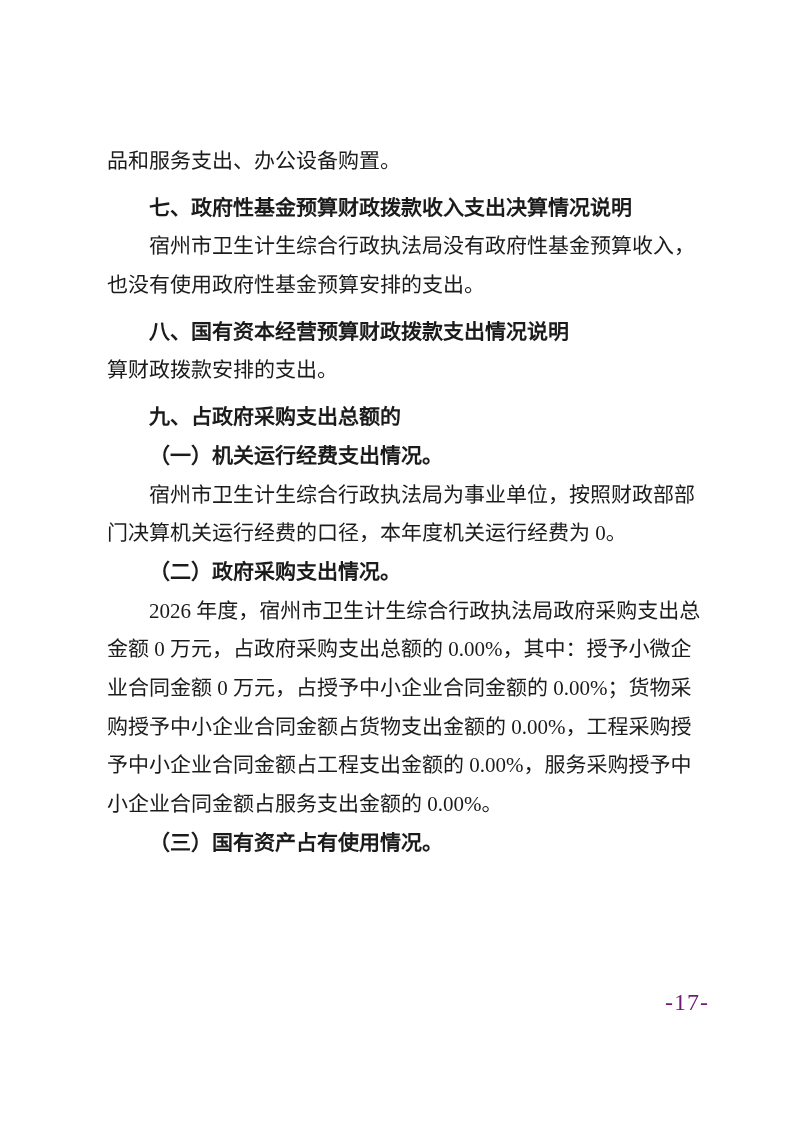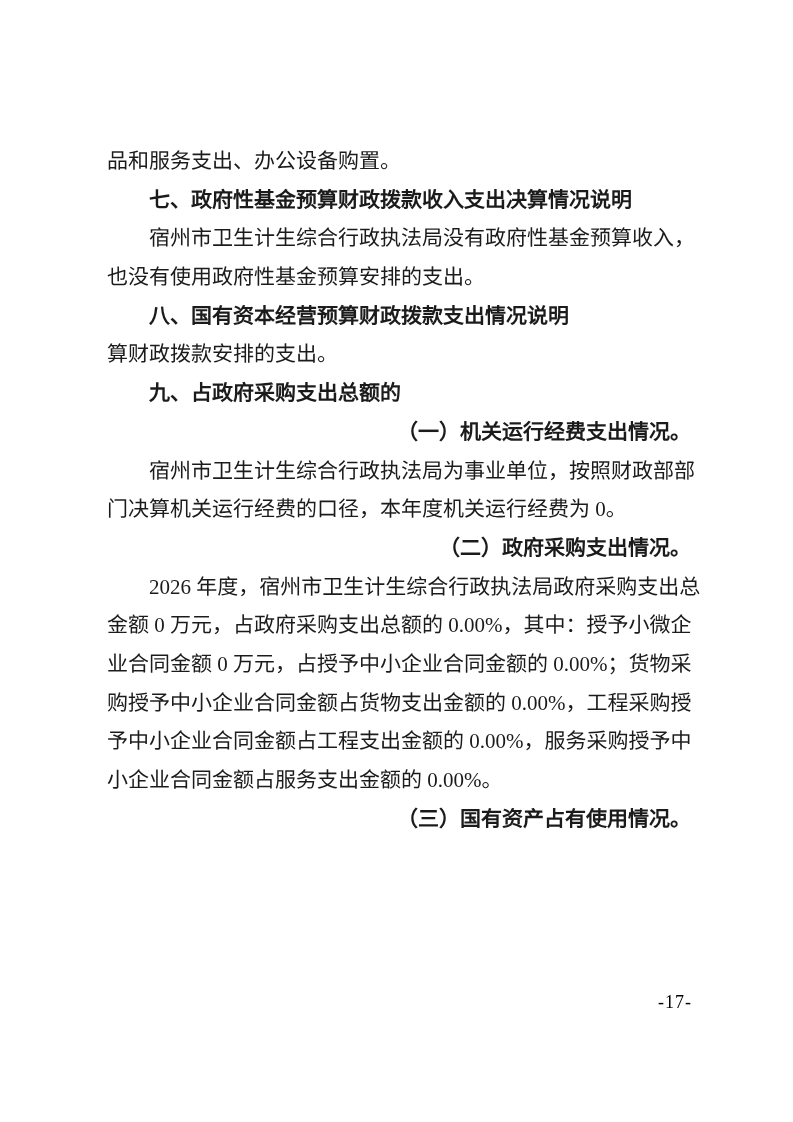--- a/index.html
+++ b/index.html
@@ -32,33 +32,33 @@
   .ln.just {
     text-align: justify;
     text-align-last: justify;
   }
   .ln.indent {
     padding-left: 42px;
   }
   .ln.h-sans {
     font-family: "Liberation Sans", "DejaVu Sans", sans-serif;
     font-weight: 700;
+    margin-top: 8px;
   }
   .ln.h-serif {
     font-weight: 700;
-    text-align: right;
   }
   .pagenum {
     position: absolute;
     top: 992px;
-    right: 101px;
-    font-size: 18px;
+    right: 84px;
+    font-size: 24px;
     line-height: 20px;
     letter-spacing: 1px;
-    color: #000000;
+    color: #701a75;
     font-family: "Liberation Serif", "DejaVu Serif", serif;
   }
 </style>
 </head>
 <body>
 
 <div class="page">
   <div class="content" id="doc-lines">
       <div class="ln">品和服务支出、办公设备购置。</div>
       <div class="ln indent h-sans">七、政府性基金预算财政拨款收入支出决算情况说明</div>

